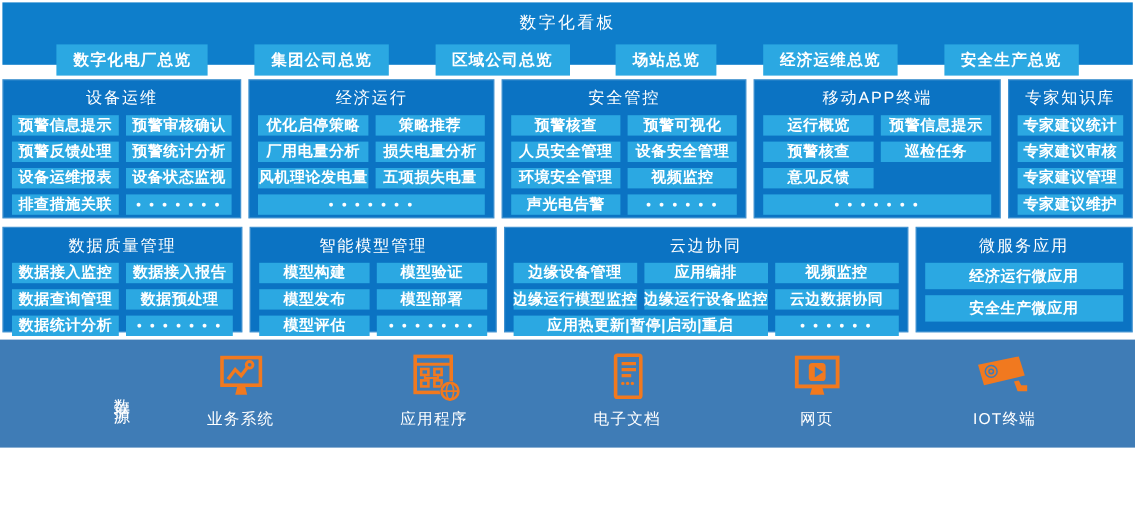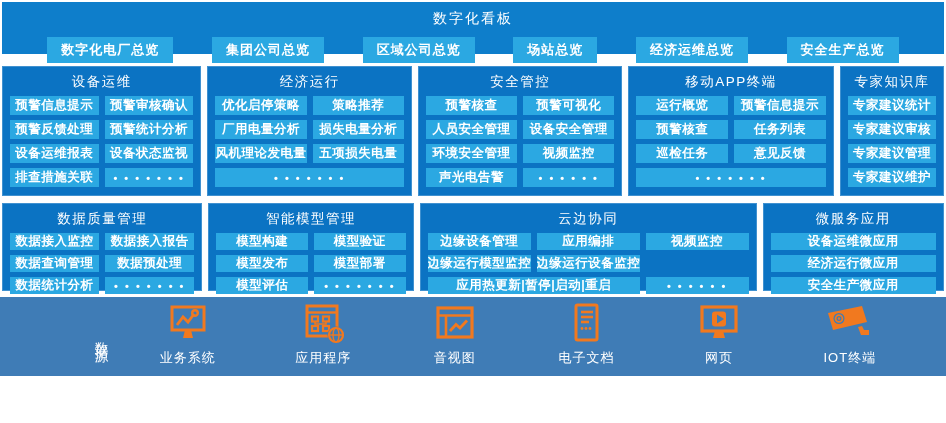--- a/index.html
+++ b/index.html
@@ -16,35 +16,35 @@
   .topbar-buttons{display:flex;justify-content:space-around;align-items:center;padding:9px 26px 0;}
   .tb-btn{background:var(--chip);border:none;color:#fff;font-weight:bold;font-size:13px;
           font-family:inherit;padding:4px 14px;letter-spacing:1px;cursor:pointer;}
 
   
   .row{display:flex;gap:6px;margin:0 2px;}
   .row1{margin-top:12px;}
   .row2{margin-top:7px;}
   .panel{background:var(--panel);border:1px solid rgba(255,255,255,.22);
          display:flex;flex-direction:column;}
-  .row1 .panel{height:130px;}
+  .row1 .panel{height:116px;}
   .row2 .panel{height:88px;}
   .panel-title{color:#fff;font-size:13.5px;font-weight:normal;text-align:center;
                letter-spacing:1.5px;padding:6px 0 3px;}
   .panel-body{flex:1;display:grid;grid-template-columns:repeat(var(--cols,2),1fr);
               grid-auto-rows:1fr;gap:5px 6px;padding:2px 7px 8px;}
   .chip{background:var(--chip);color:#fff;font-weight:bold;font-size:12.5px;
         display:flex;align-items:center;justify-content:center;text-align:center;
         white-space:nowrap;overflow:hidden;letter-spacing:.5px;cursor:pointer;}
   .chip.dots{letter-spacing:2px;font-size:11px;}
   .span-2{grid-column:span 2;}
   .span-full{grid-column:1 / -1;}
 
   
-  .bottombar{margin-top:6px;height:79px;background:var(--bottombar);
+  .bottombar{margin-top:6px;height:90px;background:var(--bottombar);
              display:flex;align-items:center;}
   .ds-label{writing-mode:vertical-rl;text-orientation:upright;color:#fff;
             font-size:13.5px;letter-spacing:4px;margin-left:92px;}
   .ds-items{flex:1;display:flex;justify-content:space-around;align-items:flex-end;
             padding:0 30px 6px 10px;}
   .ds-item{display:flex;flex-direction:column;align-items:center;gap:2px;}
   .ds-item svg{display:block;}
   .ds-item .ds-text{color:#fff;font-size:13px;letter-spacing:1px;}
   .stroke{fill:none;stroke:var(--orange);}
 </style>
@@ -101,21 +101,20 @@
         <div class="chip">声光电告警</div>
         <div class="chip dots">• • • • • •</div>
       </div>
   </section>
   <section class="panel" style="flex:205 1 0">
     <h3 class="panel-title">移动APP终端</h3>
     <div class="panel-body" style="--cols: 2;">
         <div class="chip">运行概览</div>
         <div class="chip">预警信息提示</div>
         <div class="chip">预警核查</div>
-        <div class="chip">任务列表</div>
         <div class="chip">巡检任务</div>
         <div class="chip">意见反馈</div>
         <div class="chip dots span-full">• • • • • • •</div>
       </div>
   </section>
   <section class="panel" style="flex:103 1 0">
     <h3 class="panel-title">专家知识库</h3>
     <div class="panel-body" style="--cols: 1;">
         <div class="chip">专家建议统计</div>
         <div class="chip">专家建议审核</div>
@@ -149,28 +148,28 @@
       </div>
   </section>
   <section class="panel" style="flex:336 1 0">
     <h3 class="panel-title">云边协同</h3>
     <div class="panel-body" style="--cols: 3;">
         <div class="chip">边缘设备管理</div>
         <div class="chip">应用编排</div>
         <div class="chip">视频监控</div>
         <div class="chip">边缘运行模型监控</div>
         <div class="chip">边缘运行设备监控</div>
+        <div class="chip">云边数据协同</div>
         <div class="chip span-2">应用热更新|暂停|启动|重启</div>
         <div class="chip dots">• • • • • •</div>
       </div>
   </section>
   <section class="panel" style="flex:180 1 0">
     <h3 class="panel-title">微服务应用</h3>
     <div class="panel-body" style="--cols: 1;">
-        <div class="chip">设备运维微应用</div>
         <div class="chip">经济运行微应用</div>
         <div class="chip">安全生产微应用</div>
       </div>
   </section>
 </div>
 
 <footer class="bottombar">
   <div class="ds-label">数据源</div>
   <div class="ds-items">
 
@@ -198,31 +197,20 @@
           <path class="stroke" d="M16 20.5 v2.5 h11 v-2.5" stroke-width="1.6"></path>
           <circle cx="37" cy="34" r="8.5" fill="var(--bottombar)"></circle>
           <circle class="stroke" cx="37" cy="34" r="7" stroke-width="2.2"></circle>
           <ellipse class="stroke" cx="37" cy="34" rx="3" ry="7" stroke-width="1.4"></ellipse>
           <line class="stroke" x1="30" y1="34" x2="44" y2="34" stroke-width="1.4"></line>
         </svg>
       </span>
       <span class="ds-text">应用程序</span>
     </div>
 
-    <div class="ds-item">
-      <span>
-        <svg width="48" height="46" viewBox="0 0 48 46">
-          <rect class="stroke" x="7" y="7" width="34" height="29" stroke-width="3.2"></rect>
-          <line class="stroke" x1="7" y1="14.5" x2="41" y2="14.5" stroke-width="2.6"></line>
-          <line class="stroke" x1="15" y1="14.5" x2="15" y2="36" stroke-width="2.6"></line>
-          <polyline class="stroke" points="19,30 25,23.5 29,27 36,19.5" stroke-width="2.8"></polyline>
-        </svg>
-      </span>
-      <span class="ds-text">音视图</span>
-    </div>
 
     <div class="ds-item">
       <span>
         <svg width="48" height="46" viewBox="0 0 48 46">
           <rect class="stroke" x="14" y="4" width="21" height="35" rx="1.5" stroke-width="3"></rect>
           <line class="stroke" x1="19" y1="11" x2="31" y2="11" stroke-width="2.6"></line>
           <line class="stroke" x1="19" y1="16" x2="31" y2="16" stroke-width="2.6"></line>
           <line class="stroke" x1="19" y1="21" x2="27" y2="21" stroke-width="2.6"></line>
           <circle cx="20" cy="27.5" r="1.4" fill="var(--orange)"></circle>
           <circle cx="24" cy="27.5" r="1.4" fill="var(--orange)"></circle>

